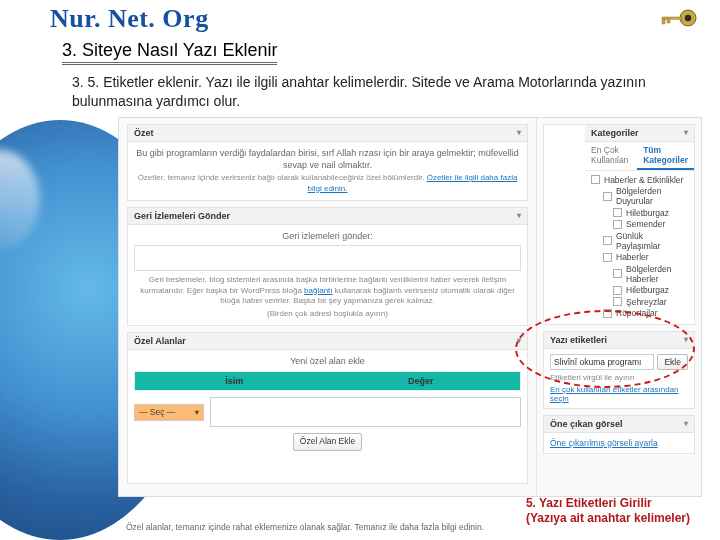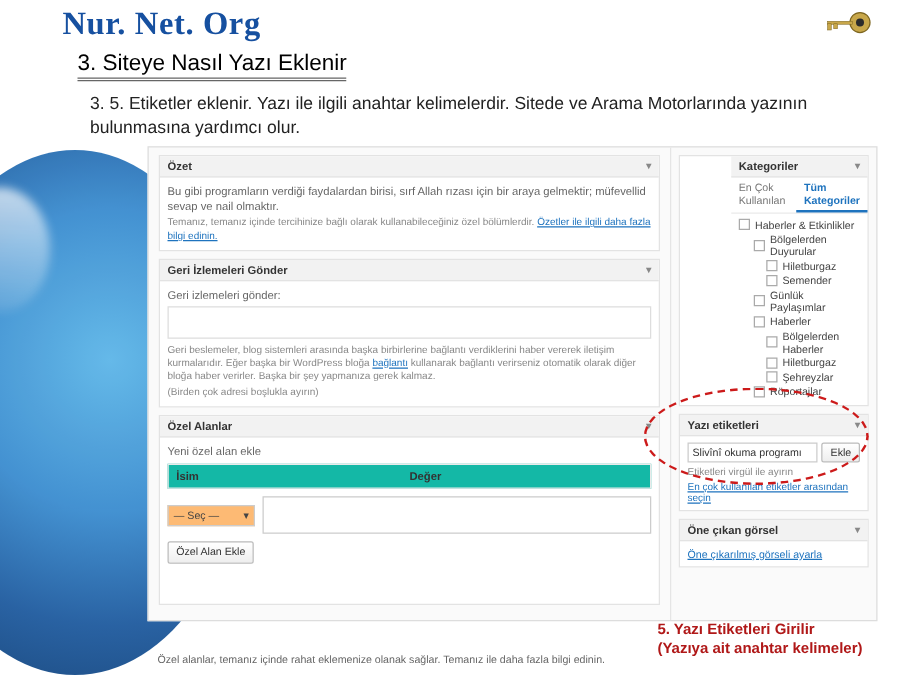--- a/index.html
+++ b/index.html
@@ -77,20 +77,21 @@
     font-size: 9px;
     color: #555;
     z-index: 2;
     display: flex;
   }
   .admin-left {
     flex: 1;
     padding: 6px 8px;
     display: flex;
     flex-direction: column;
+    text-align: center;
   }
   .admin-right {
     width: 165px;
     padding: 6px 6px;
     border-left: 1px solid #e5e5e5;
     display: flex;
     flex-direction: column;
     position: relative;
   }
   .panel {
@@ -246,21 +247,21 @@
   <div class="admin-left">
 
     <div class="panel">
       <div class="panel-header">
         <span>Özet</span>
         <span class="collapse-icon">▾</span>
       </div>
       <div class="panel-body">
         <div>Bu gibi programların verdiği faydalardan birisi, sırf Allah rızası için bir araya gelmektir; müfevellid sevap ve nail olmaktır.</div>
         <div class="small-note">
-          <span>Temanız, temanız içinde tercihinize bağlı olarak kullanabileceğiniz özel bölümlerdir. </span>
+          <span>Özetler, temanız içinde verirseniz bağlı olarak kullanabileceğiniz özel bölümlerdir. </span>
           <span class="link-look">Özetler ile ilgili daha fazla bilgi edinin.</span>
         </div>
       </div>
     </div>
 
     <div class="panel">
       <div class="panel-header">
         <span>Geri İzlemeleri Gönder</span>
         <span class="collapse-icon">▾</span>
       </div>

